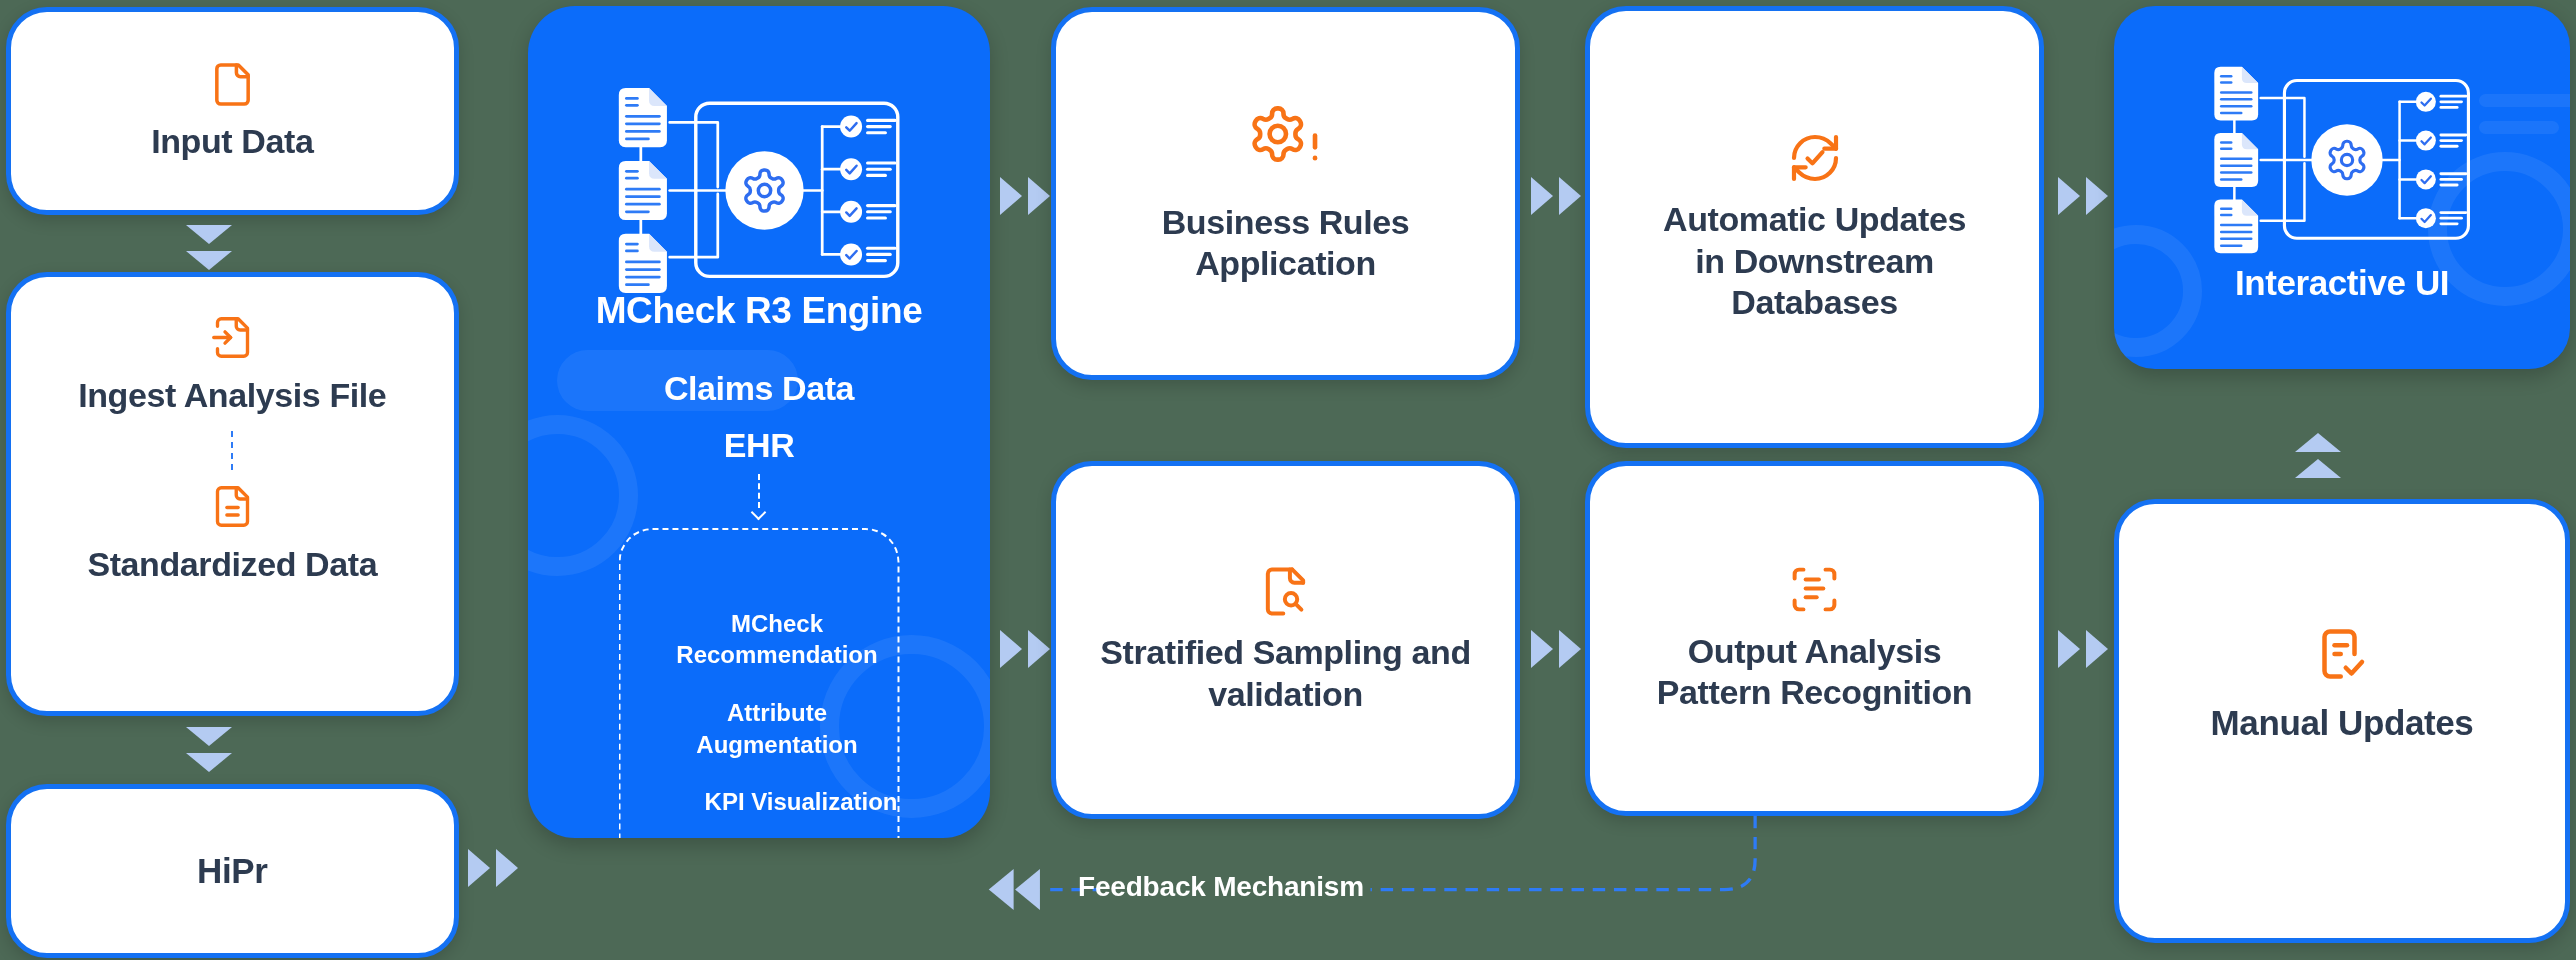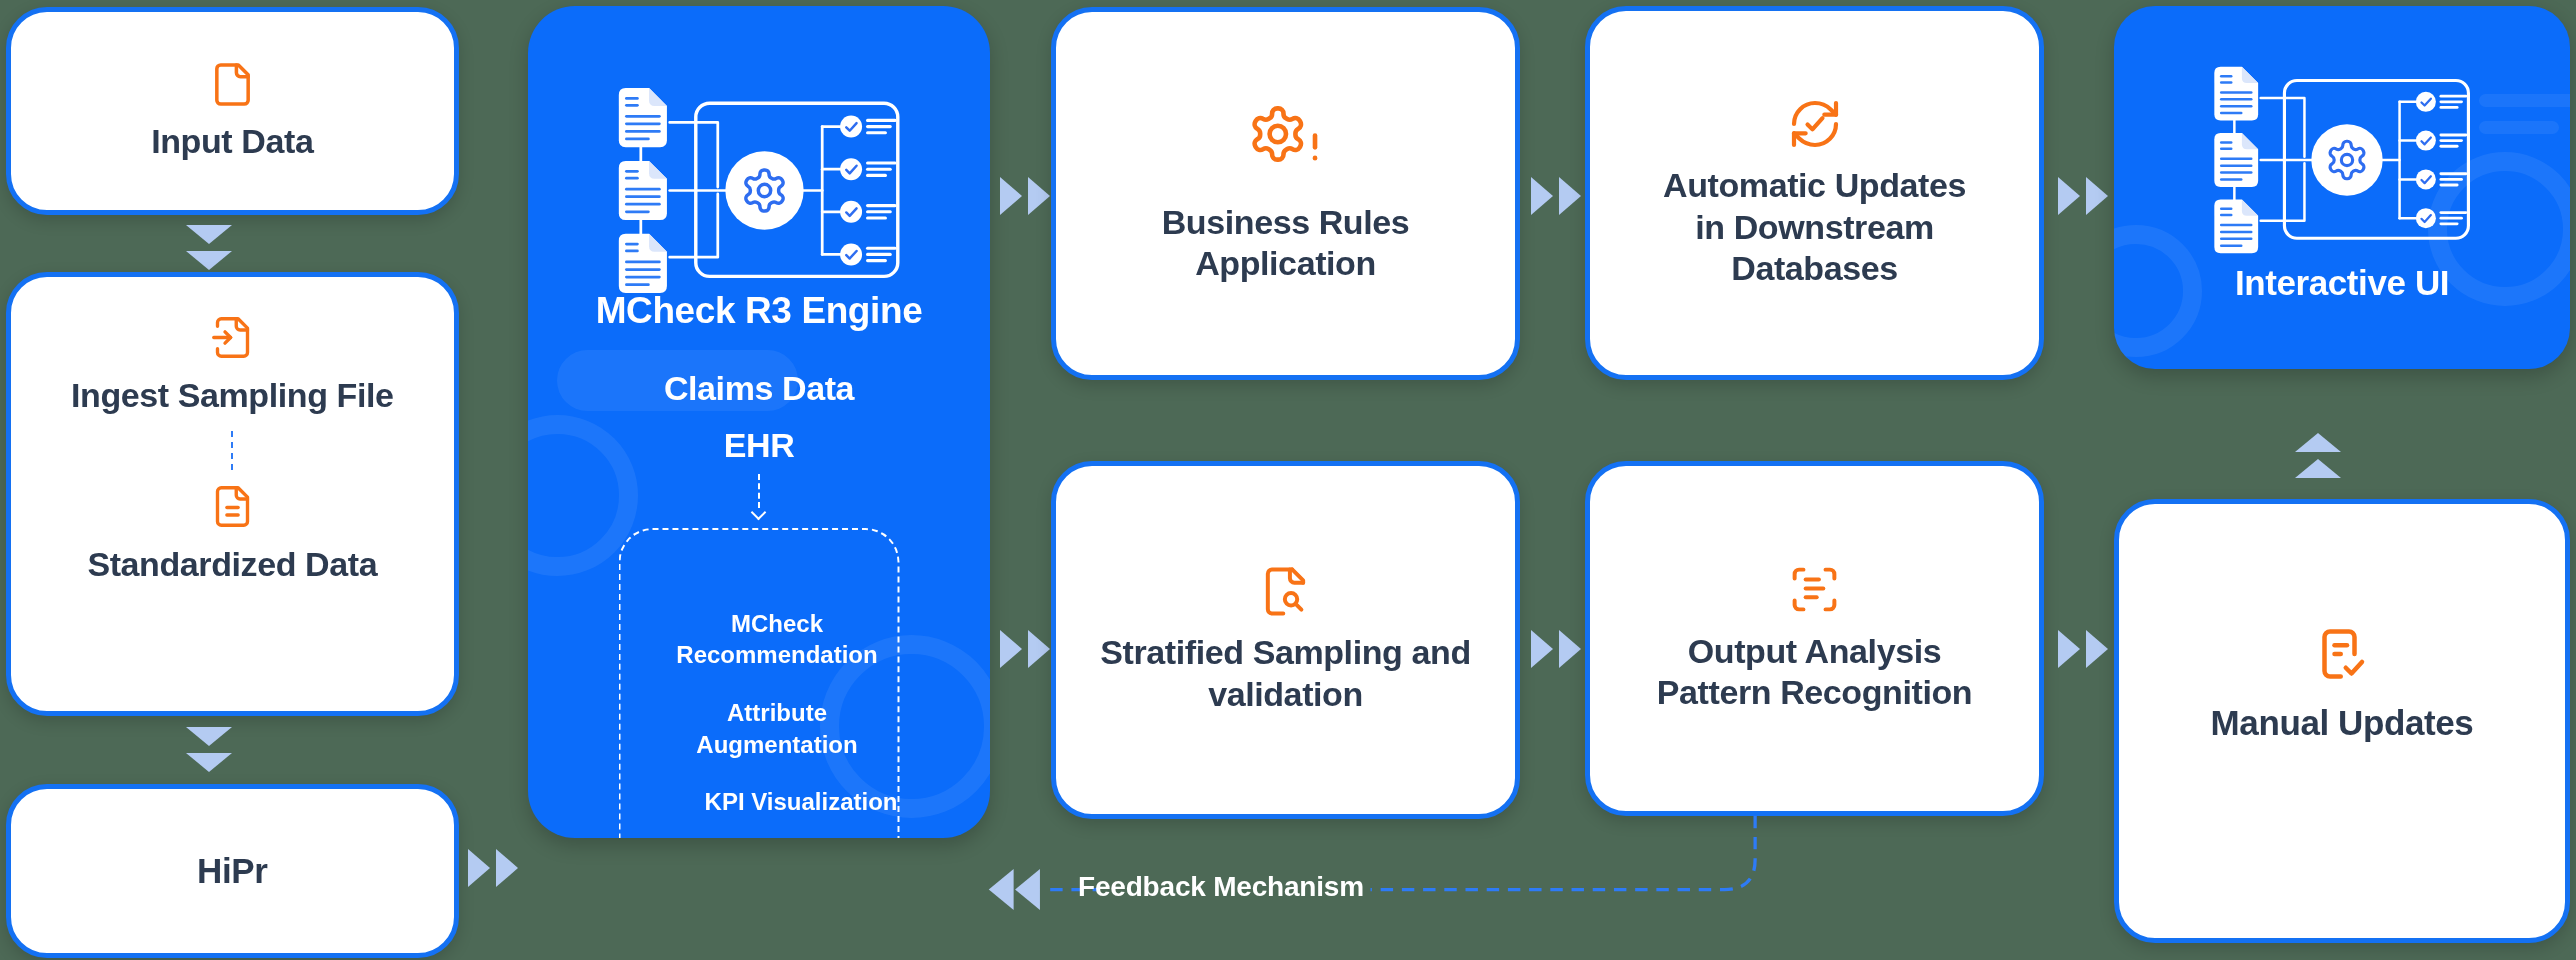--- a/index.html
+++ b/index.html
@@ -86,21 +86,21 @@
 
   <div class="node" style="left:5.8px;top:272px;width:453px;height:444px;justify-content:flex-start;padding-top:38px;gap:14.6px;">
     <span class="icon">
       <svg width="45" height="45" viewBox="0 0 24 24" fill="none" stroke="#f87316" stroke-width="1.8" stroke-linecap="round" stroke-linejoin="round">
         <path d="M4 6V4a2 2 0 0 1 2-2h9l5 5v13a2 2 0 0 1-2 2H6a2 2 0 0 1-2-2v-2"></path>
         <path d="M14 2v4a2 2 0 0 0 2 2h4"></path>
           <path d="M2 12h9"></path>
           <path d="m8 9 3 3-3 3"></path>
       </svg>
     </span>
-    <div class="label">Ingest Sampling File</div>
+    <div class="label">Ingest Analysis File</div>
     <div class="vdash"></div>
     <span class="icon">
       <svg width="45" height="45" viewBox="0 0 24 24" fill="none" stroke="#f87316" stroke-width="1.8" stroke-linecap="round" stroke-linejoin="round">
         <path d="M15 2H6a2 2 0 0 0-2 2v16a2 2 0 0 0 2 2h12a2 2 0 0 0 2-2V7Z"></path>
           <path d="M14 2v4a2 2 0 0 0 2 2h4"></path>
         <path d="M9 12.5h6"></path>
           <path d="M9 16.5h6"></path>
       </svg>
     </span>
     <div class="label">Standardized Data</div>
@@ -265,21 +265,21 @@
 
   <div class="chev chev-right" style="left:1531px;top:177px;">
       <i></i>
       <i></i>
     </div>
   <div class="chev chev-right" style="left:1531px;top:630px;">
       <i></i>
       <i></i>
     </div>
 
-  <div class="node" style="left:1585px;top:5.8px;width:459px;height:374px;gap:13px;">
+  <div class="node" style="left:1585px;top:5.8px;width:459px;height:442px;gap:13px;">
     <span class="icon">
       <svg width="56" height="56" viewBox="0 0 24 24" fill="none" stroke="#f87316" stroke-width="1.8" stroke-linecap="round" stroke-linejoin="round">
         <path d="M3 12a9 9 0 0 1 9-9 9.75 9.75 0 0 1 6.74 2.74L21 8"></path>
           <path d="M21 3v5h-5"></path>
         <path d="M21 12a9 9 0 0 1-9 9 9.75 9.75 0 0 1-6.74-2.74L3 16"></path>
           <path d="M3 21v-5h5"></path>
         <path d="m8.8 12.2 2.1 2.1 4.3-4.8"></path>
       </svg>
     </span>
     <div class="label" style="max-width:336px;">Automatic Updates in Downstream Databases</div>

